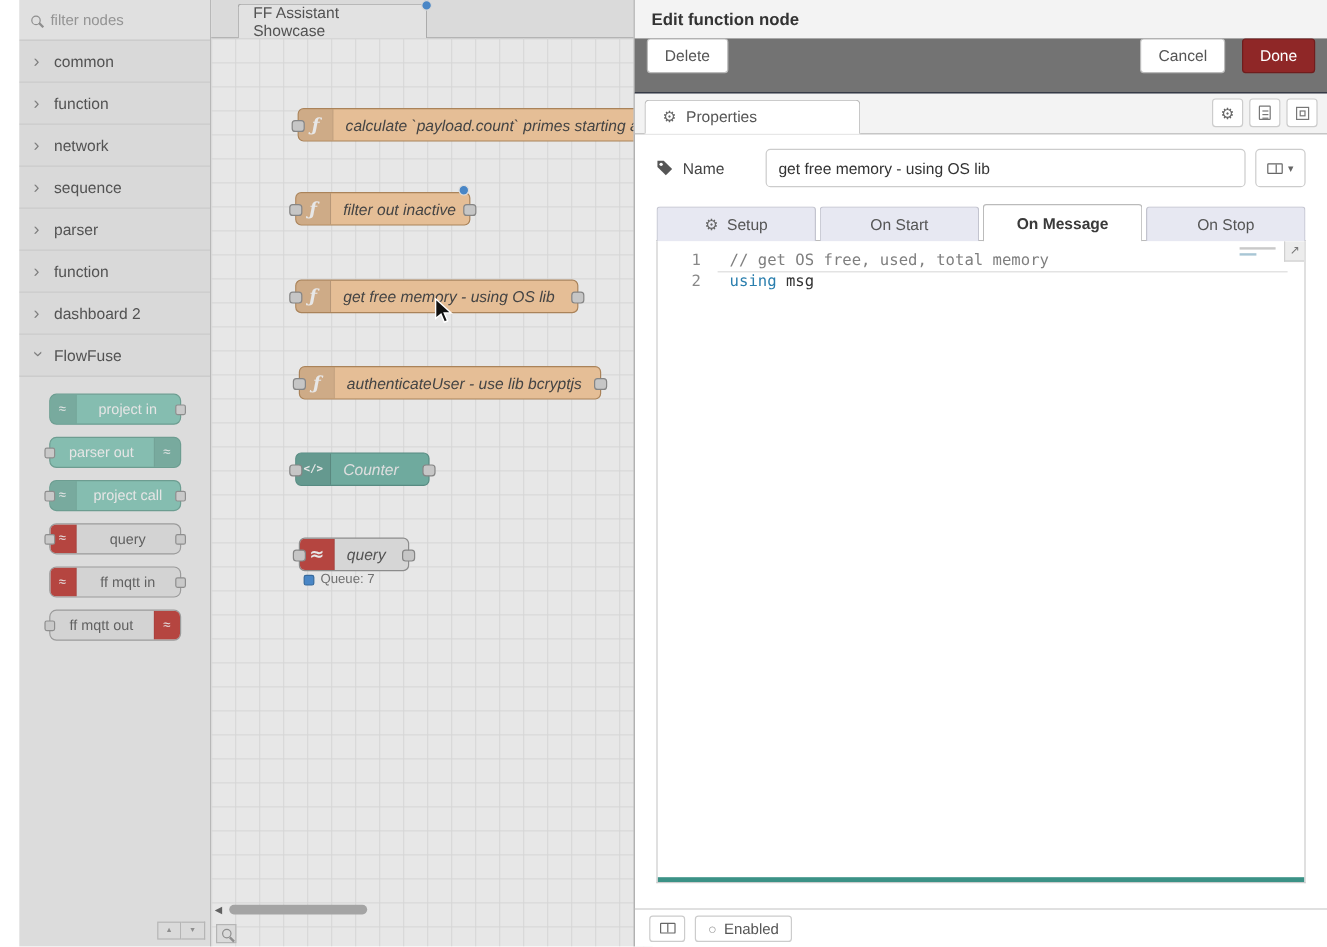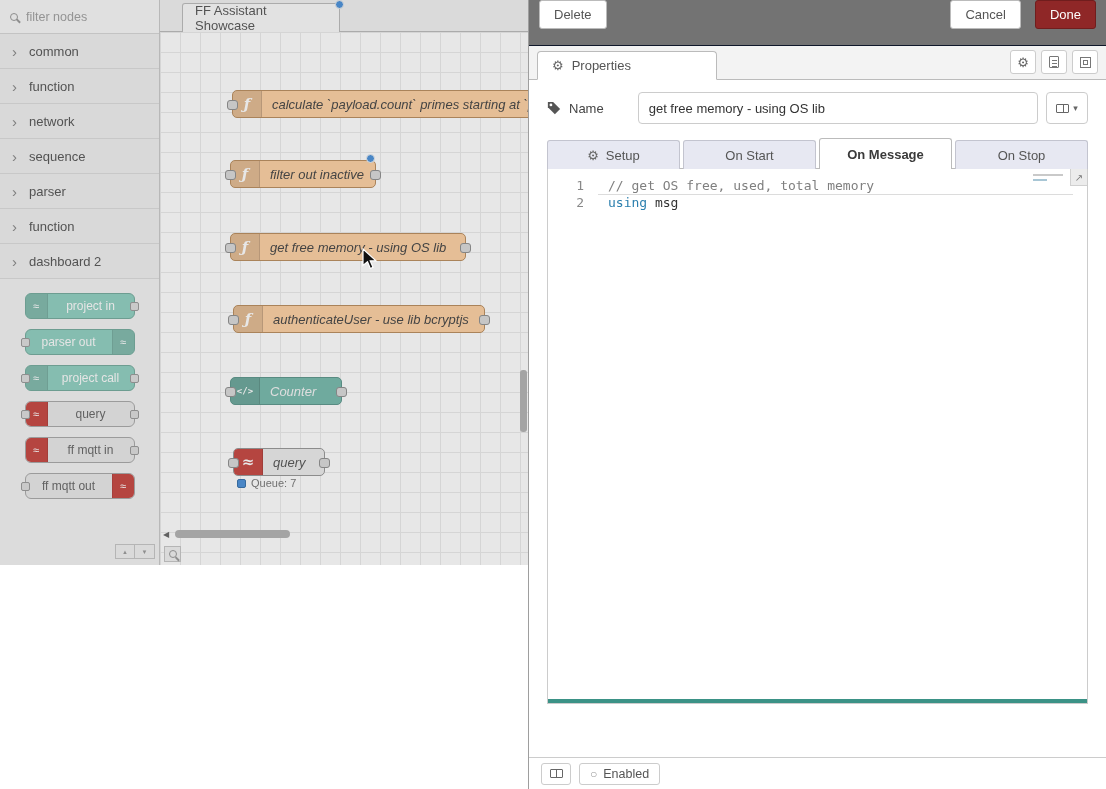--- a/index.html
+++ b/index.html
@@ -1,20 +1,20 @@
 <!DOCTYPE html>
 <html><head>
 <meta charset="utf-8">
 <style>
   * { box-sizing: border-box; margin: 0; padding: 0; }
   body { font-family: "Liberation Sans", sans-serif; background:#fff; }
   #app { position:relative; width:1106px; height:789px; overflow:hidden; background:#fff; }
 
   
-  #left-region { position:absolute; left:0; top:0; width:528px; height:565px; overflow:hidden; }
+  #left-region { position:absolute; left:16px; top:0; width:528px; height:789px; overflow:hidden; }
   #shade { position:absolute; left:0; top:0; width:528px; height:789px; background:rgba(70,70,70,0.13); z-index:50; pointer-events:none; }
 
   
   #palette { position:absolute; left:0; top:0; width:160px; height:100%; background:#f3f3f3; border-right:1px solid #c9c9c9; }
   .pal-search { height:34px; display:flex; align-items:center; gap:8px; padding:0 10px; background:#f7f7f7; border-bottom:1px solid #d6d6d6; }
   .icon-search { width:8px; height:8px; border:1.5px solid #999; border-radius:50%; position:relative; flex:0 0 auto; }
   .icon-search::after { content:''; position:absolute; width:5px; height:1.5px; background:#999; transform:rotate(45deg); right:-4px; bottom:-2px; }
   .pal-search input { border:none; outline:none; background:transparent; font-size:12.5px; color:#555; width:110px; font-family:"Liberation Sans",sans-serif; }
   .pal-search input::placeholder { color:#a0a0a0; }
   .pal-cat { height:35px; display:flex; align-items:center; gap:9px; padding-left:12px; background:#efefef; border-bottom:1px solid #dcdcdc; font-size:13px; color:#555; font-weight:500; cursor:pointer; }
@@ -141,20 +141,24 @@
         <span>parser</span>
       </div>
       <div class="pal-cat">
         <span class="chev">›</span>
         <span>function</span>
       </div>
       <div class="pal-cat">
         <span class="chev">›</span>
         <span>dashboard 2</span>
       </div>
+      <div class="pal-cat">
+        <span class="chev expanded">›</span>
+        <span>FlowFuse</span>
+      </div>
 
       <div class="pal-nodes">
         <div class="pnode teal">
           <span class="picon">≈</span>
           <span class="plabel">project in</span>
           <span class="pport out"></span>
         </div>
         <div class="pnode teal icon-right">
           <span class="picon">≈</span>
           <span class="plabel">parser out</span>
@@ -256,20 +260,23 @@
         <div class="zoom-btn">
           <span class="icon-search"></span>
         </div>
       </div>
     </div>
 
     <div id="shade"></div>
   </div>
 
   <div id="tray">
+    <div class="tray-header">
+      <span>Edit function node</span>
+    </div>
 
     <div class="tray-toolbar">
       <button class="btn">Delete</button>
       <div class="toolbar-right">
         <button class="btn">Cancel</button>
         <button class="btn primary">Done</button>
       </div>
     </div>
 
     <div class="tray-tabrow">

